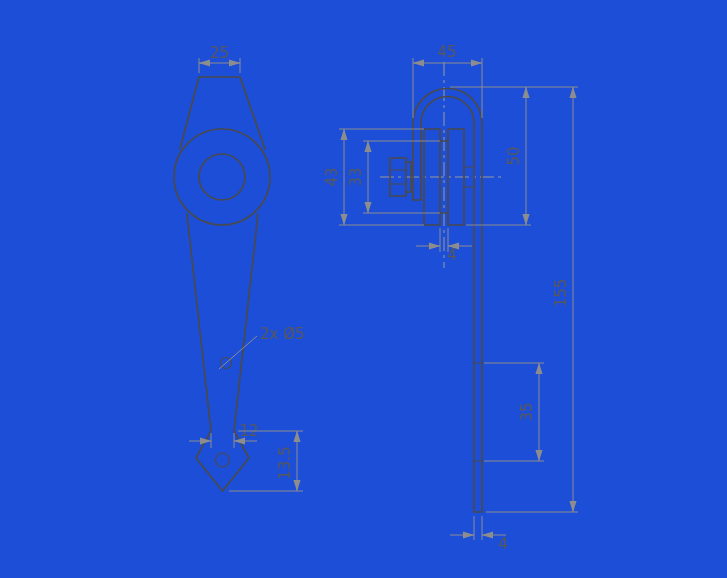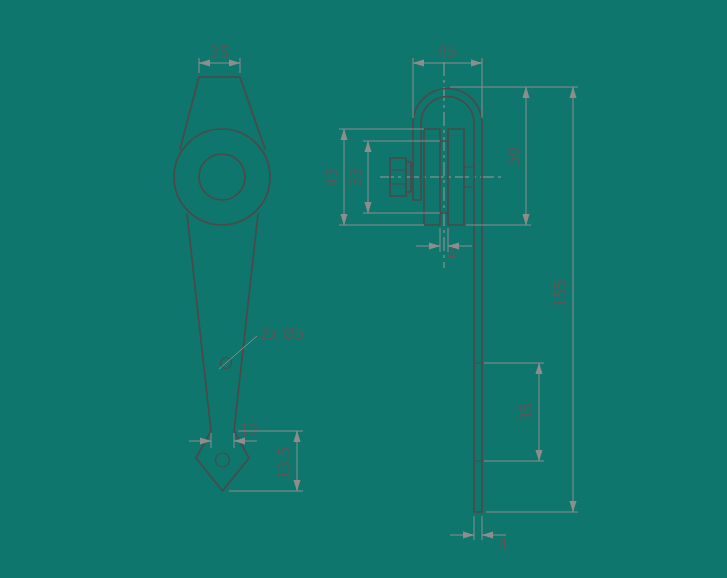--- a/index.html
+++ b/index.html
@@ -1,17 +1,17 @@
 <!DOCTYPE html>
 <html><head>
 <meta charset="utf-8">
 <title>Drawing</title>
 <style>
   html,body{margin:0;padding:0;background:#ffffff;}
-  .canvas{position:relative;width:727px;height:578px;background:#0f766e;overflow:hidden;}
+  .canvas{position:relative;width:727px;height:578px;background:#1d4ed8;overflow:hidden;}
   svg{display:block;}
   .outline{stroke:#4a4a4a;stroke-width:1.7;fill:none;stroke-linejoin:round;stroke-linecap:round;}
   .thin{stroke:#4a4a4a;stroke-width:1.2;fill:none;}
   .dim{stroke:#8d8d8d;stroke-width:1;fill:none;}
   .center{stroke:#9b9b9b;stroke-width:1;fill:none;stroke-dasharray:14 4 3 4;}
   .dimtext{font-family:"DejaVu Sans",sans-serif;font-size:15px;fill:#585858;}
 </style>
 </head>
 <body>
 

